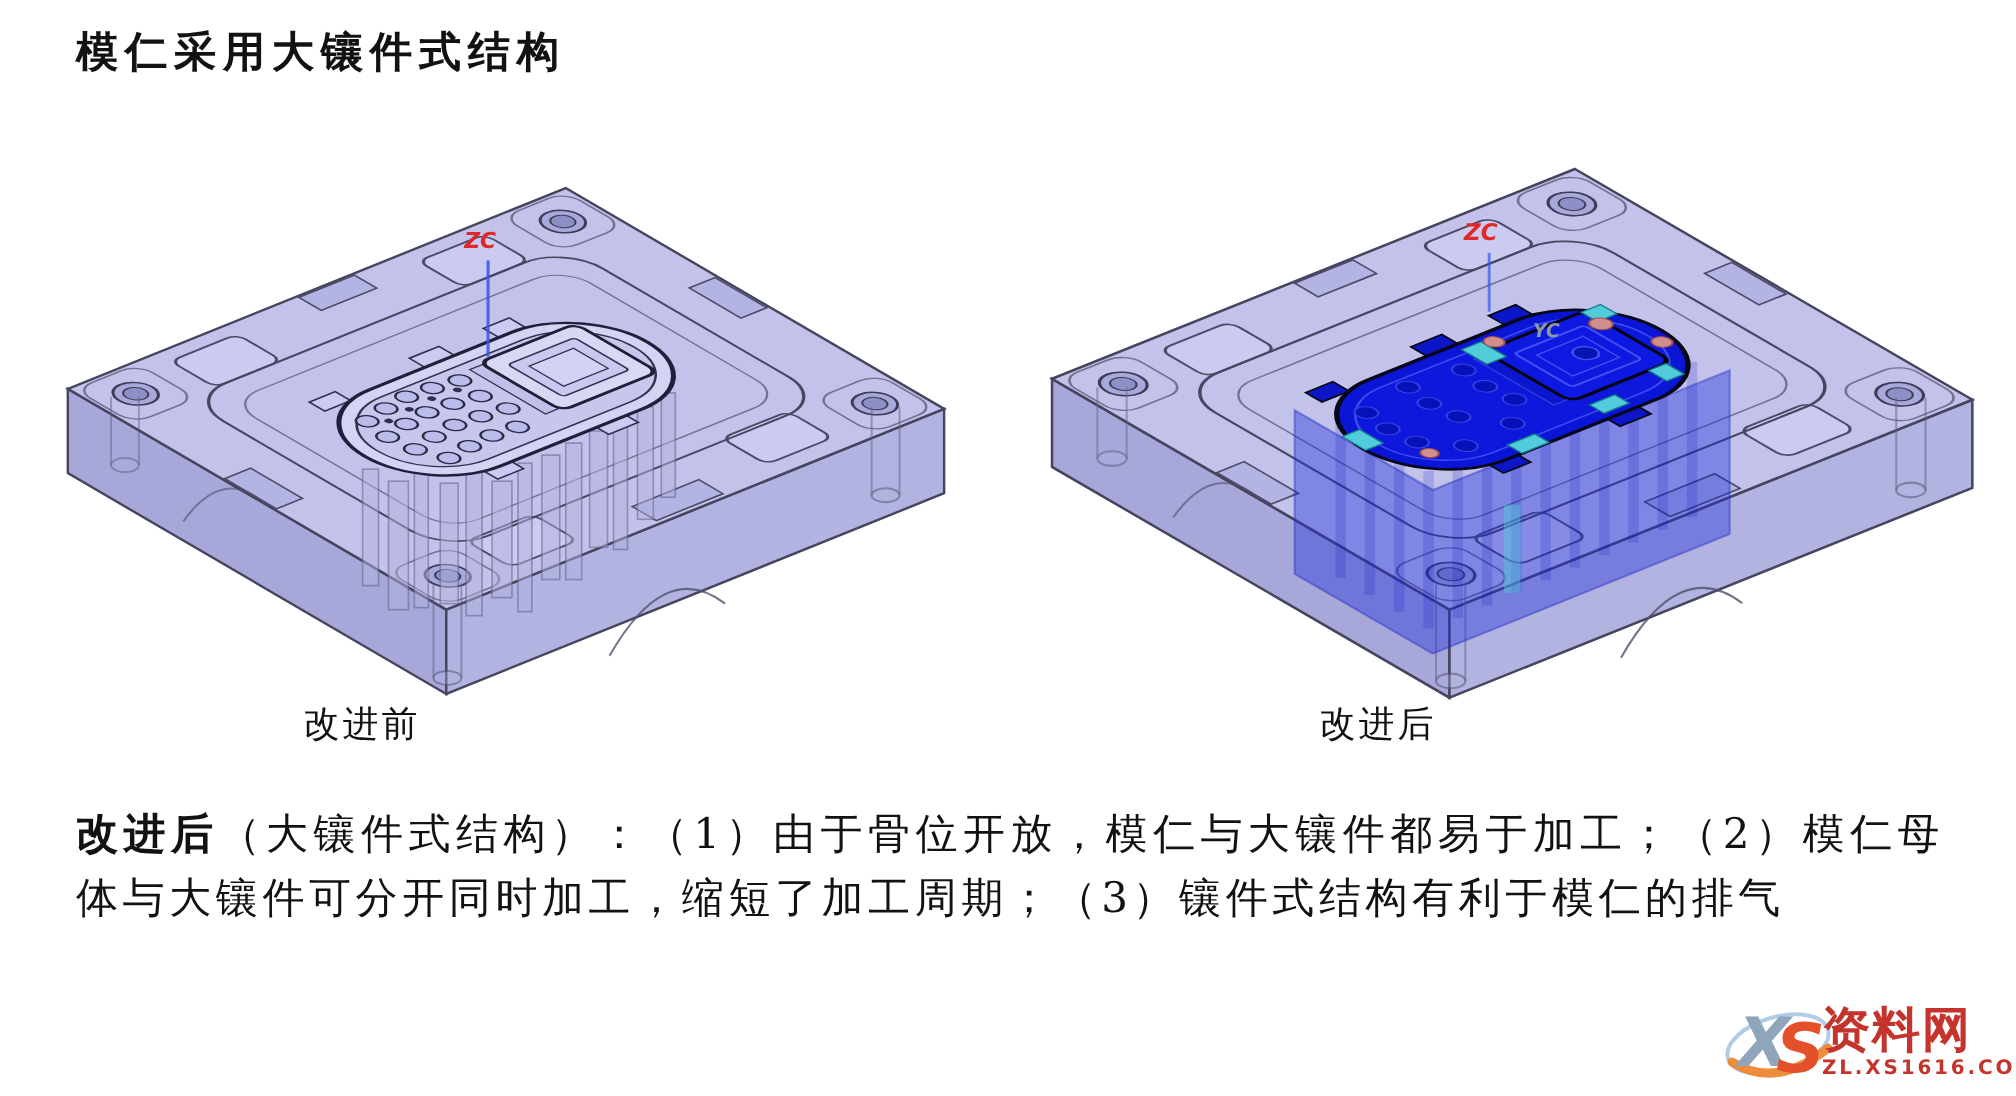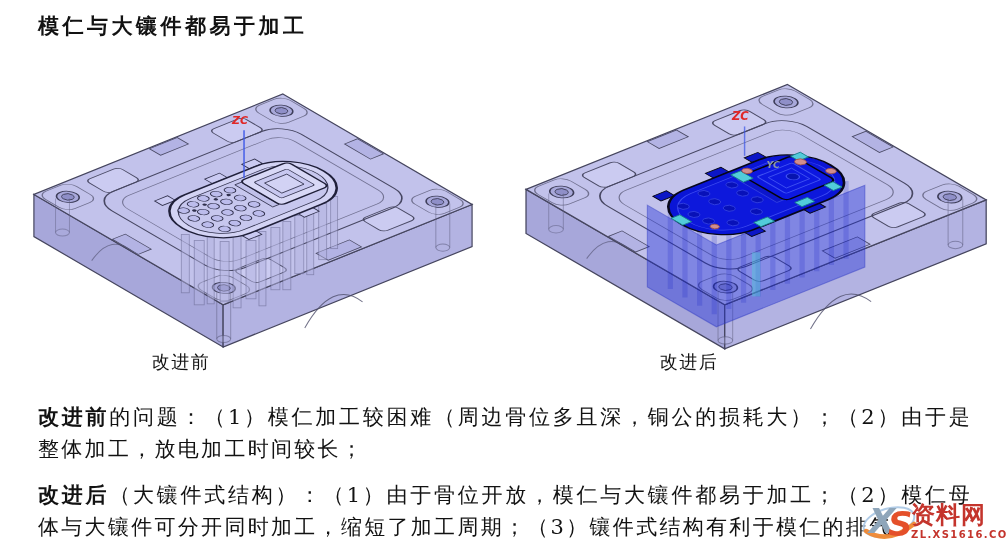--- a/index.html
+++ b/index.html
@@ -78,21 +78,21 @@
         <ellipse cx="432.6" cy="163" rx="7" ry="3.5" fill="#b4b4e2" fill-opacity="0.6" stroke="#5f5f82" stroke-width="1" opacity="0.6"></ellipse>
         <path d="M43.7 114 V148 M57.7 114 V148" stroke="#5f5f82" stroke-width="1" opacity="0.45" fill="none"></path>
         <ellipse cx="50.7" cy="148" rx="7" ry="3.5" fill="#b4b4e2" fill-opacity="0.5" stroke="#5f5f82" stroke-width="1" opacity="0.5"></ellipse>
 
         <path d="M 294 243 Q 322 194 352 217" stroke="#4f4f6c" stroke-width="1" fill="none" opacity="0.8"></path>
         <path d="M 80 176 Q 100 148 122 168" stroke="#4f4f6c" stroke-width="1" fill="none" opacity="0.6"></path>
       </g>
     </defs>
   </svg>
 
-  <div class="title">模仁与大镶件都易于加工</div>
+  <div class="title">模仁采用大镶件式结构</div>
 
   <div class="fig fig-before">
     <svg viewBox="0 0 480 265" preserveAspectRatio="none">
       <use href="#plateBase"></use>
 
       <g fill="#b2b2e0" fill-opacity="0.5" stroke="#60608a" stroke-opacity="0.55" stroke-width="0.8">
         <rect x="170" y="150" width="8" height="58"></rect>
         <rect x="183" y="156" width="10" height="64"></rect>
         <rect x="196" y="149" width="7" height="70"></rect>
         <rect x="209" y="157" width="9" height="60"></rect>
@@ -206,21 +206,20 @@
       <text x="219" y="44" font-size="11" font-weight="bold" fill="#e02828">ZC</text>
       <line x1="231" y1="50" x2="231" y2="78" stroke="#3a55e8" stroke-width="1.4" opacity="0.7"></line>
       <text x="252" y="90" font-size="9" font-weight="bold" fill="#8b98a8">YC</text>
     </svg>
   </div>
 
   <div class="caption caption-before">改进前</div>
   <div class="caption caption-after">改进后</div>
 
   <div class="bodytext">
-    <p><span class="lead">改进前</span><span>的问题：（1）模仁加工较困难（周边骨位多且深，铜公的损耗大）；（2）由于是整体加工，放电加工时间较长；</span></p>
     <p><span class="lead">改进后</span><span>（大镶件式结构）：（1）由于骨位开放，模仁与大镶件都易于加工；（2）模仁母体与大镶件可分开同时加工，缩短了加工周期；（3）镶件式结构有利于模仁的排气</span></p>
   </div>
 
   <div class="watermark">
     <svg class="wm-logo" width="58" height="54" viewBox="0 0 58 54">
       <ellipse cx="27" cy="28" rx="26" ry="13.5" transform="rotate(-16 27 28)" fill="none" stroke="#a9c6e4" stroke-width="2" opacity="0.9"></ellipse>
       <path d="M 4 37 Q 26 51 52 30" fill="none" stroke="#ef8732" stroke-width="4.5" stroke-linecap="round" opacity="0.95"></path>
       <text x="7" y="39" font-size="34" font-style="italic" font-weight="bold" fill="#8fa6ba" font-family="DejaVu Serif, serif">X</text>
       <text x="26" y="42" font-size="34" font-style="italic" font-weight="bold" fill="#e4502a" font-family="DejaVu Serif, serif">S</text>
     </svg>

